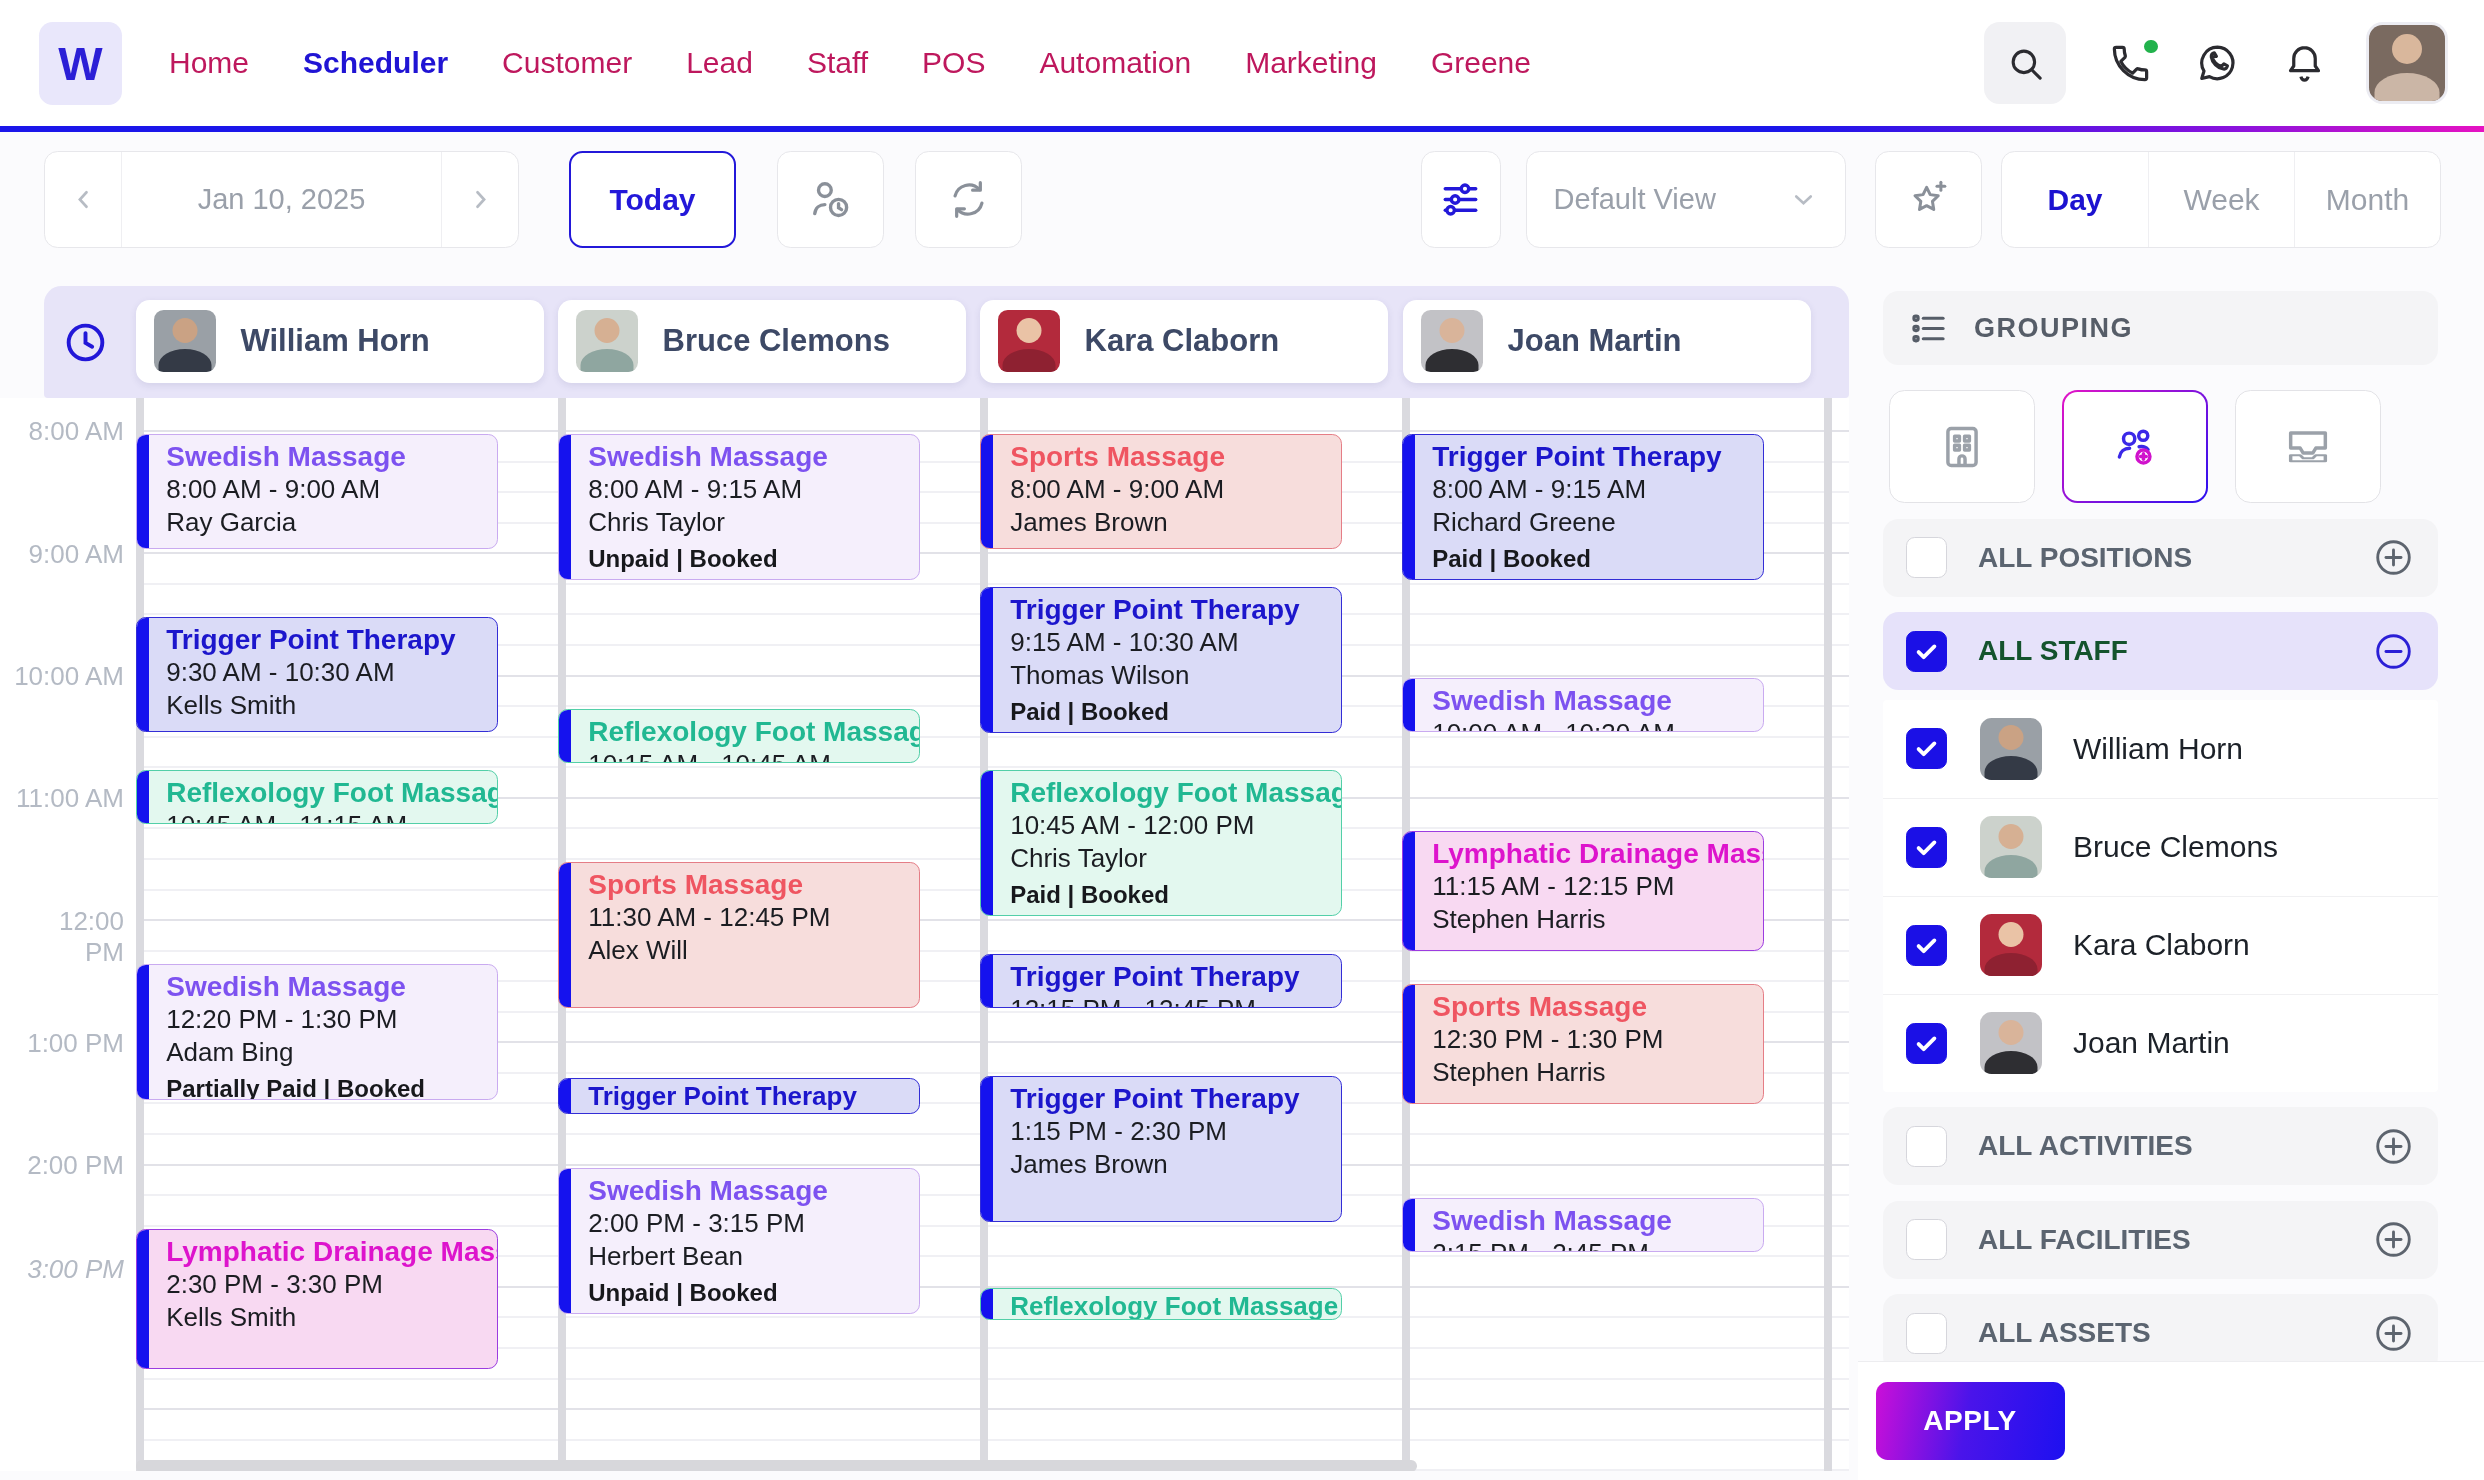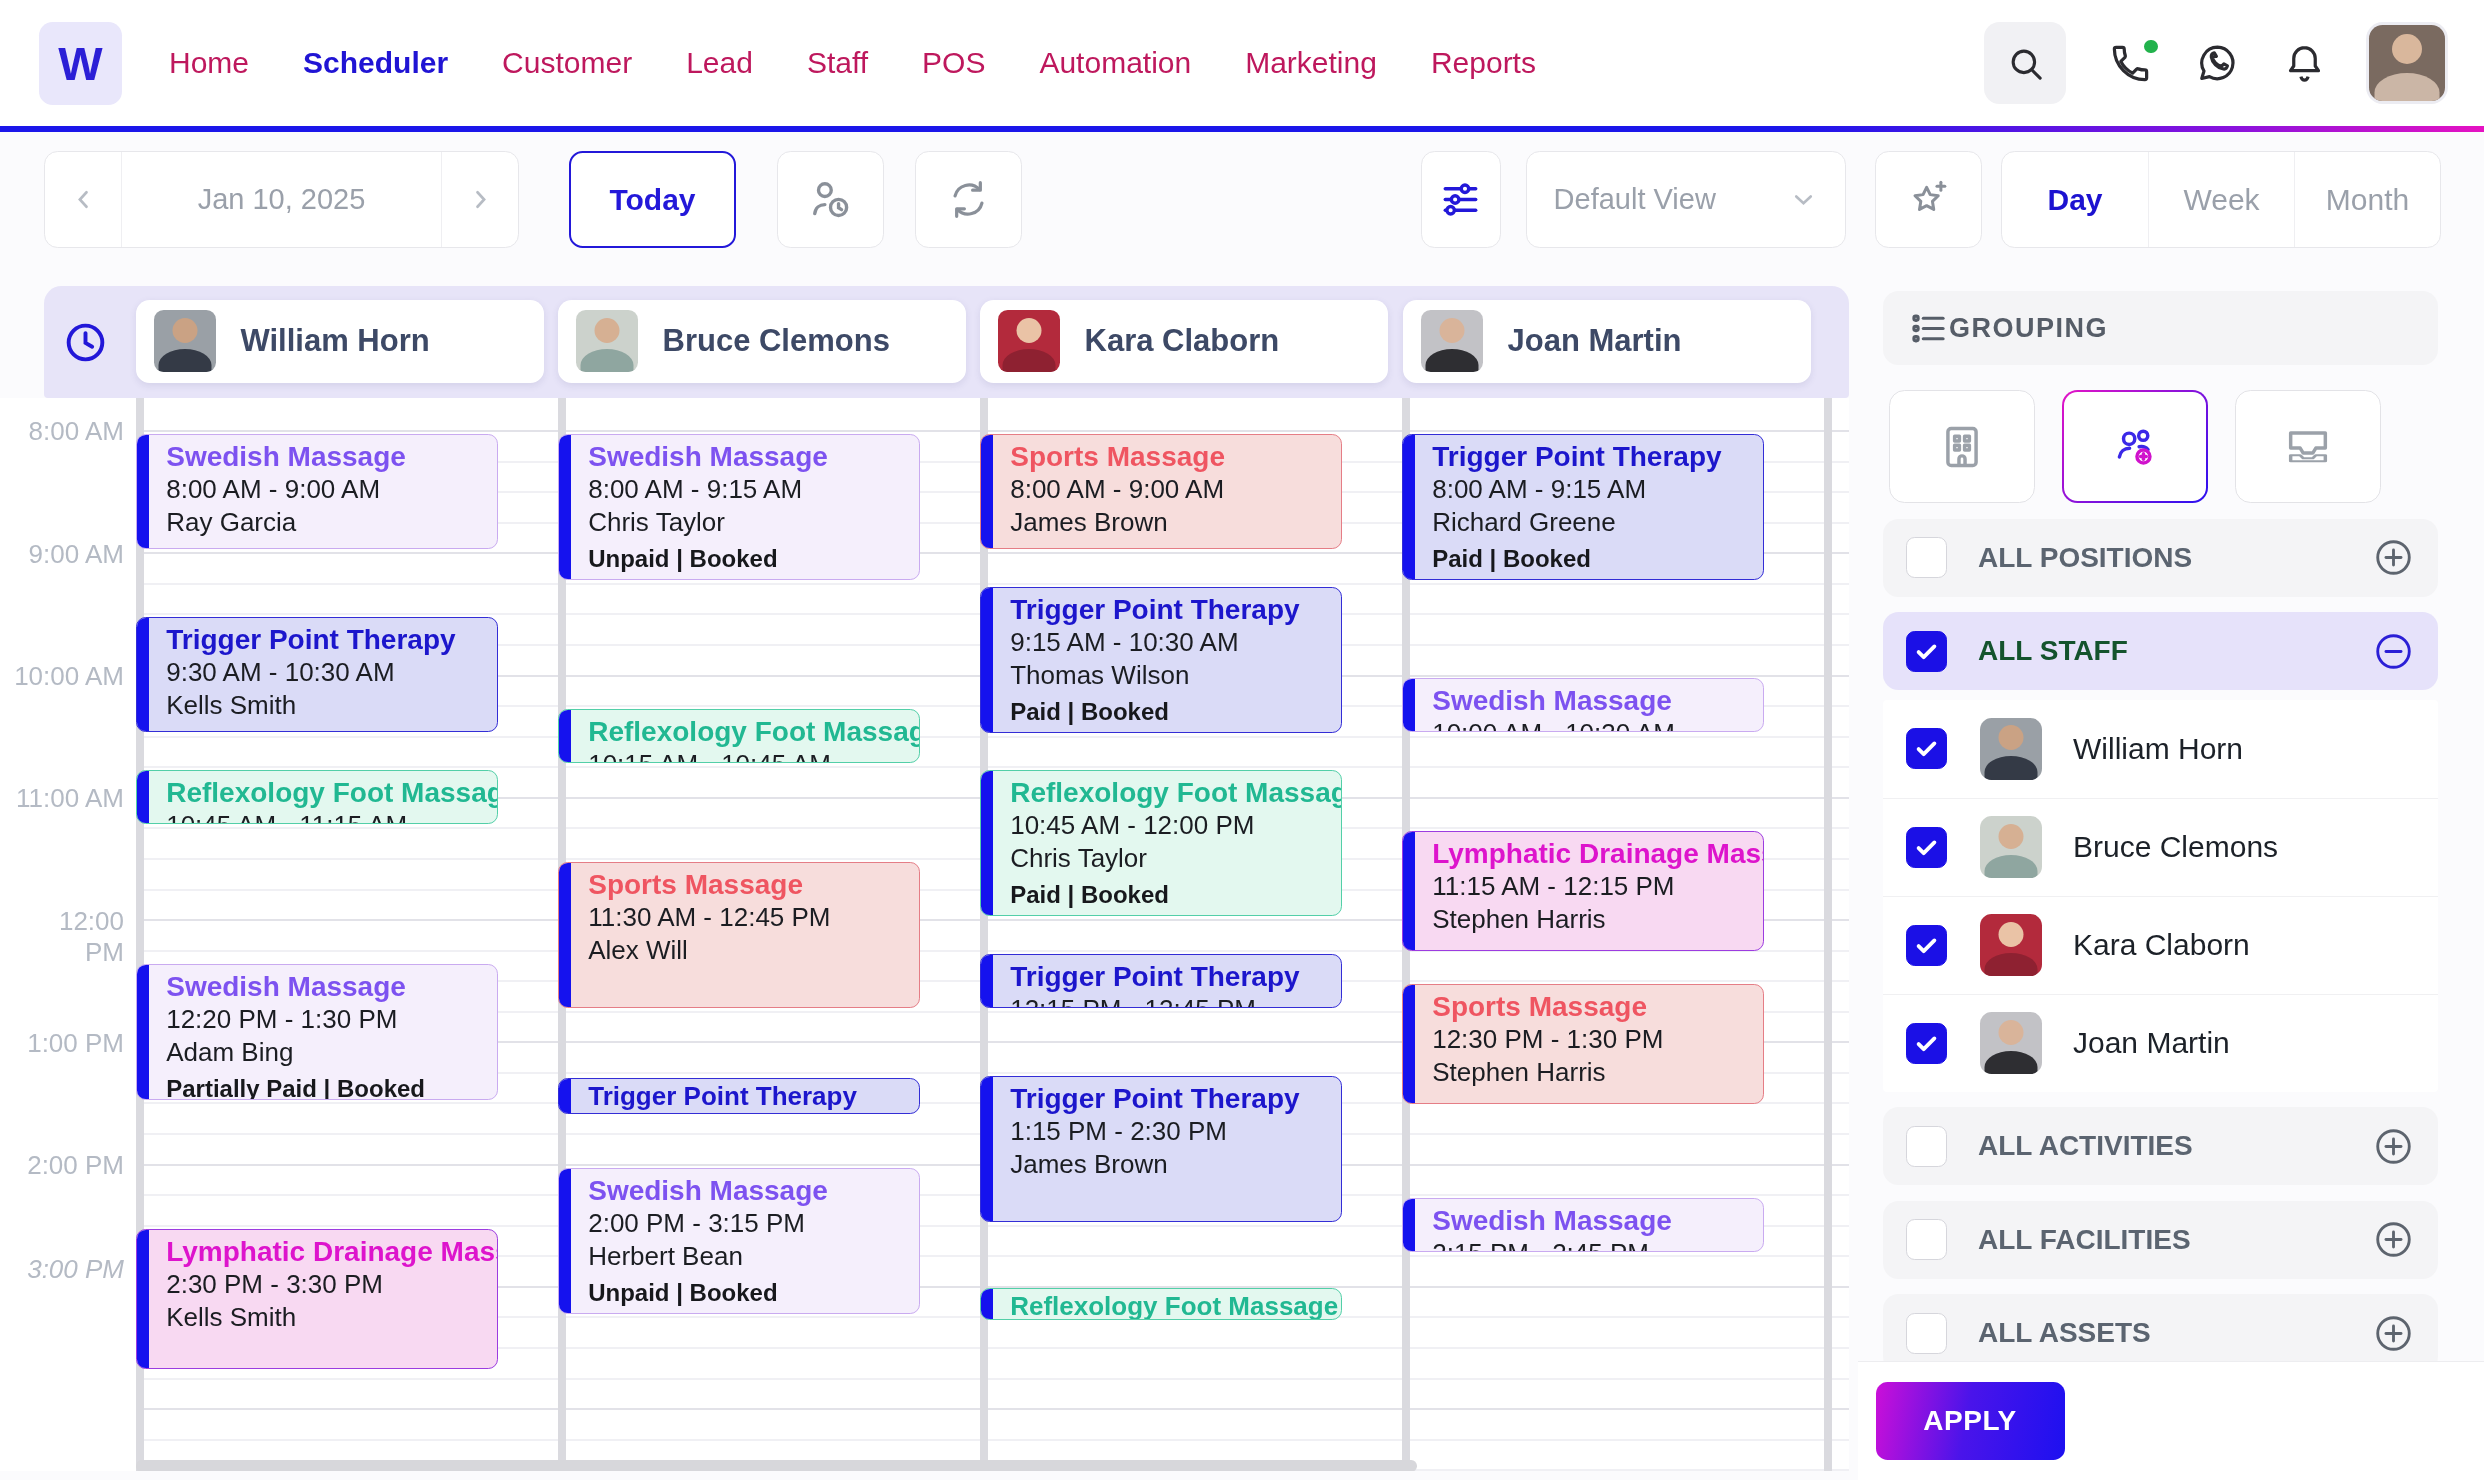--- a/index.html
+++ b/index.html
@@ -71,21 +71,21 @@
   .etitle{font-size:28px;font-weight:700;line-height:1.15;white-space:nowrap}
   .etime{font-size:26px;color:#1b1d22;line-height:1.3;white-space:nowrap}
   .eclient{font-size:26px;color:#1b1d22;line-height:1.2;white-space:nowrap}
   .estatus{font-size:24px;font-weight:700;color:#17181c;margin-top:6.8px;white-space:nowrap}
   .event.compact .ebody{padding-top:1.9px}
   .event.compact .etitle{font-size:26px;line-height:1.2}
 
   
   .sidebar{position:absolute;left:1883px;top:291px;width:555px;display:flex;flex-direction:column}
   .sb-head{height:74px;background:#f4f4f6;border-radius:15.5px;display:flex;align-items:center;
-       padding:0 25px;color:#565d68}
+       gap:25px;padding:0 25px;color:#565d68}
   .sb-head .t{font-size:27px;font-weight:700;letter-spacing:1.5px}
   .gbtns{display:flex;gap:27px;margin:25px 0 0 5.8px}
   .gbtn{width:146px;height:113px;background:#fff;border:1.9px solid #e3e3e7;border-radius:15.5px;
        display:flex;align-items:center;justify-content:center;color:#9ba1a9;cursor:pointer}
   .gbtn.active{border:2.9px solid transparent;
        background:linear-gradient(#fff,#fff) padding-box,linear-gradient(135deg,#e414c6,#2a10f0) border-box;
        color:#3b28e8}
   .sb-row{height:78px;background:#f4f4f6;border-radius:15.5px;display:flex;align-items:center;
        padding:0 23px;margin-top:15.5px;cursor:pointer}
   .sb-row .lbl{font-size:28px;font-weight:700;color:#5b6470;margin-left:31px}
@@ -117,21 +117,21 @@
   <div class="logo-box">W</div>
   <nav class="menu">
       <div class="nav-item">Home</div>
       <div class="nav-item active">Scheduler</div>
       <div class="nav-item">Customer</div>
       <div class="nav-item">Lead</div>
       <div class="nav-item">Staff</div>
       <div class="nav-item">POS</div>
       <div class="nav-item">Automation</div>
       <div class="nav-item">Marketing</div>
-      <div class="nav-item">Reports</div>
+      <div class="nav-item">Greene</div>
     </nav>
   <div class="nav-right">
     <div class="search-btn">
       <svg width="39" height="39" viewBox="0 0 24 24" fill="none" stroke="currentColor" stroke-width="1.9" stroke-linecap="round">
           <circle cx="11" cy="11" r="6.6"></circle>
           <line x1="16" y1="16" x2="21" y2="21"></line>
         </svg>
     </div>
     <div class="nav-icon">
       <svg width="43" height="43" viewBox="0 0 24 24" fill="none" stroke="currentColor" stroke-width="1.8" stroke-linejoin="round">

